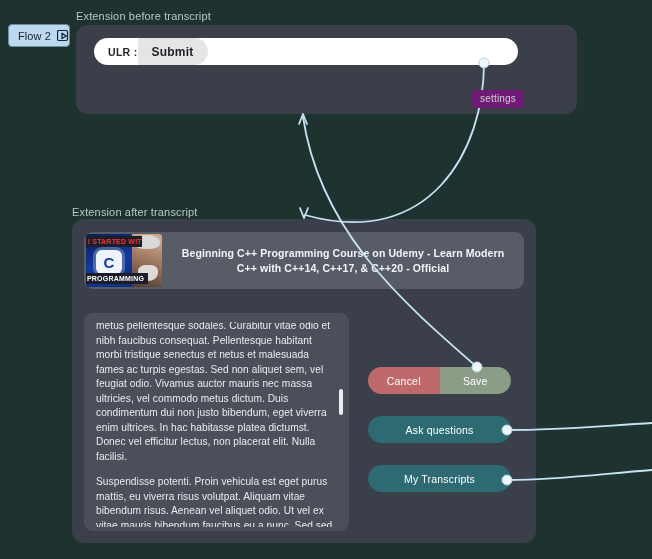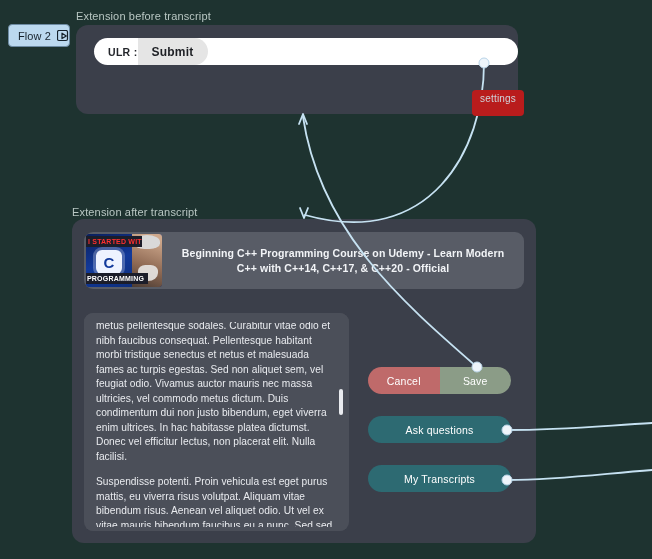--- a/index.html
+++ b/index.html
@@ -55,21 +55,21 @@
 
   
   .panel {
     position: absolute;
     background: #3b3f4a;
     border-radius: 12px;
     z-index: 6;
   }
   .panel-before {
     left: 76px; top: 25px;
-    width: 442px; height: 89px;
+    width: 501px; height: 89px;
   }
   .panel-after {
     left: 72px; top: 219px;
     width: 464px; height: 324px;
   }
 
   
   .url-bar {
     position: absolute;
     left: 18px; top: 13px;
@@ -116,22 +116,22 @@
     font-weight: bold;
     color: #1d1f24;
     cursor: pointer;
     letter-spacing: .2px;
   }
 
   
   .settings-chip {
     position: absolute;
     left: 472px; top: 90px;
-    padding: 3px 8px 12px;
-    background: #b91c1c;
+    padding: 3px 8px 4px;
+    background: #701a75;
     border-radius: 4px;
     font-size: 10px;
     color: #cfd3da;
     letter-spacing: .2px;
     z-index: 30;
   }
 
   
   .video-row {
     position: absolute;

